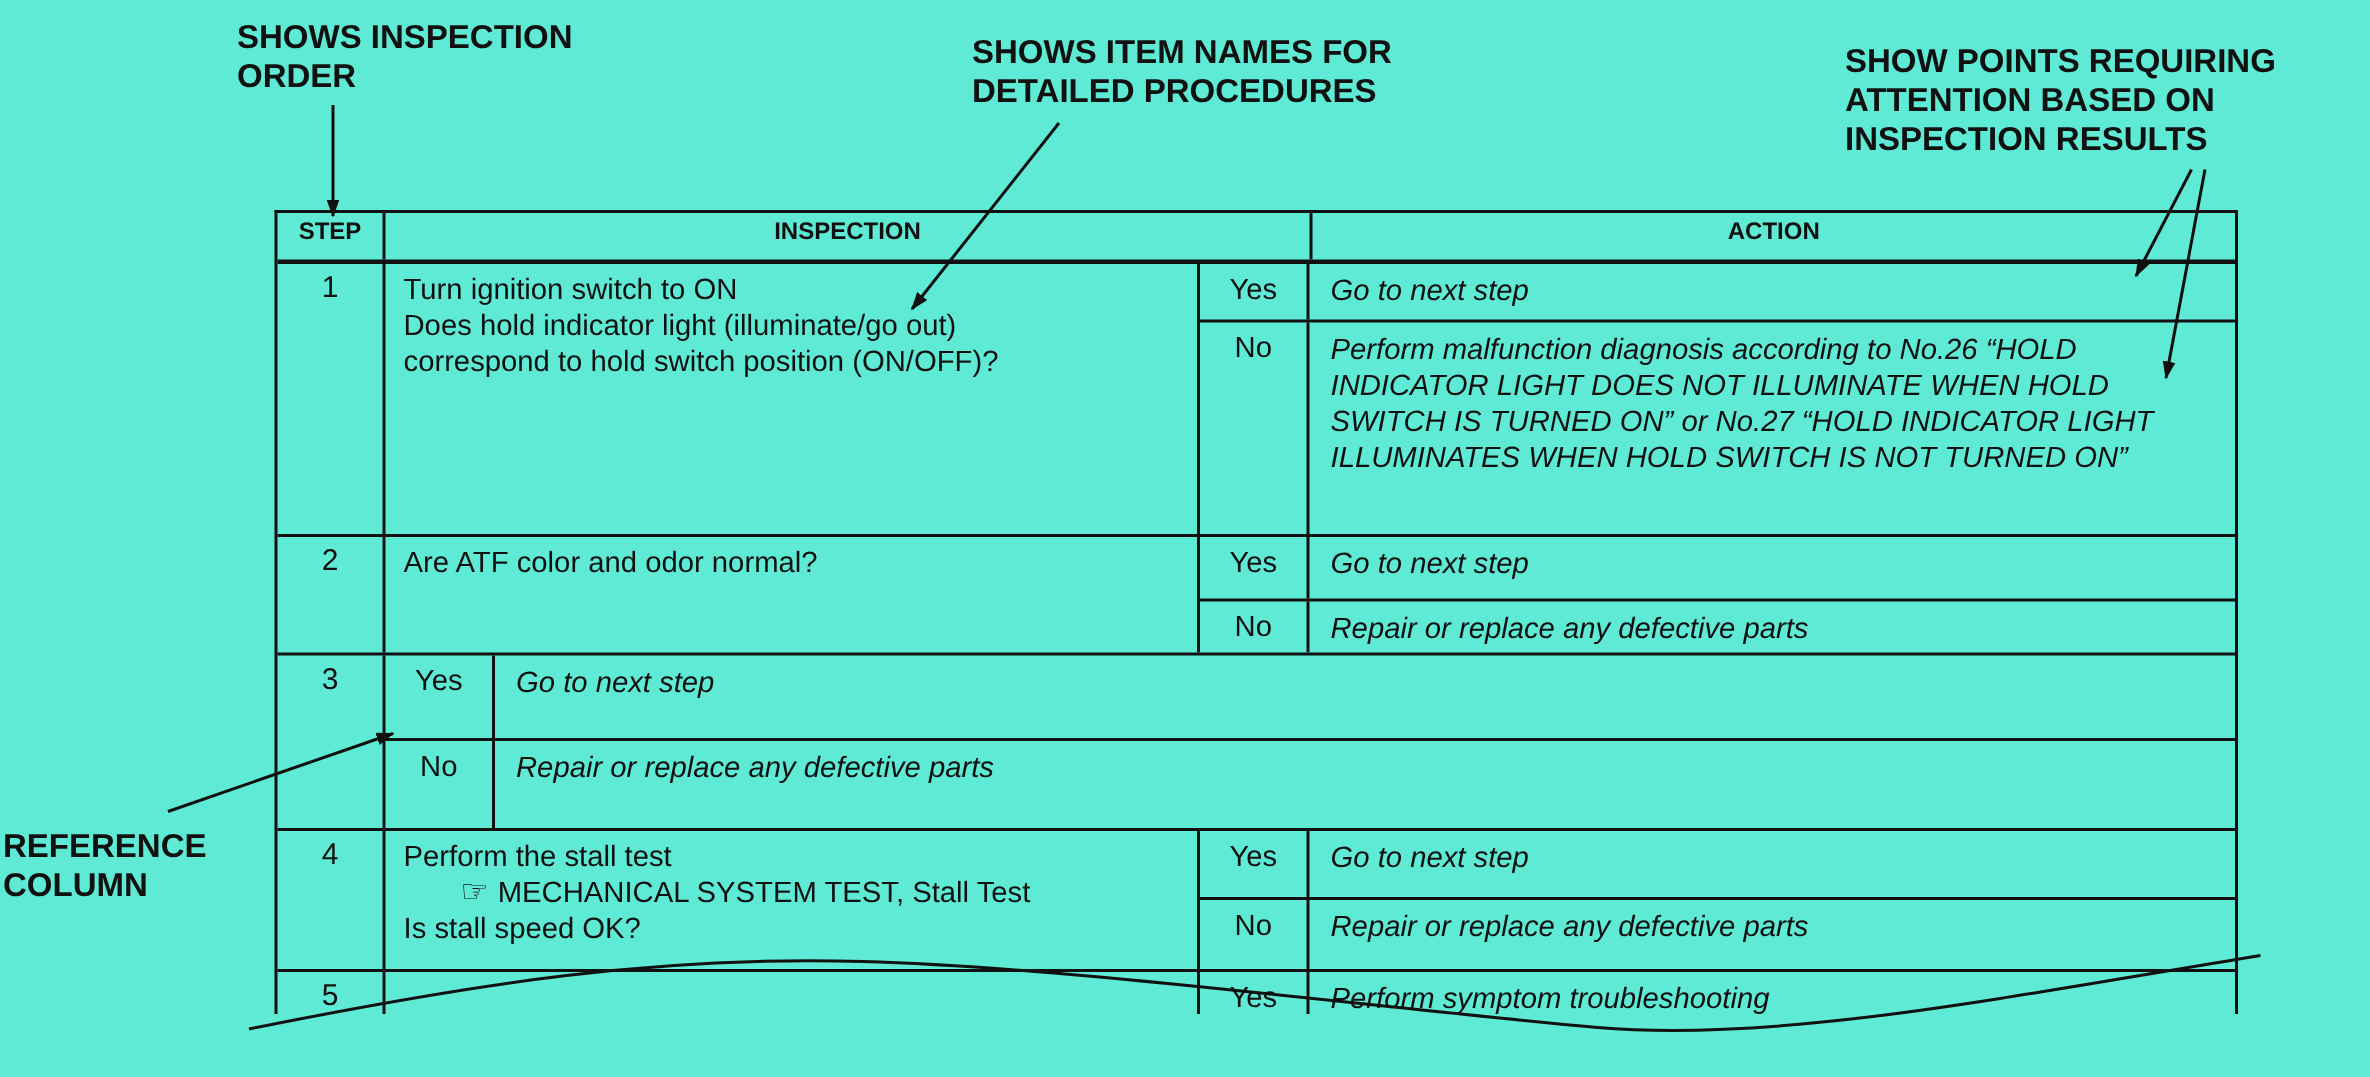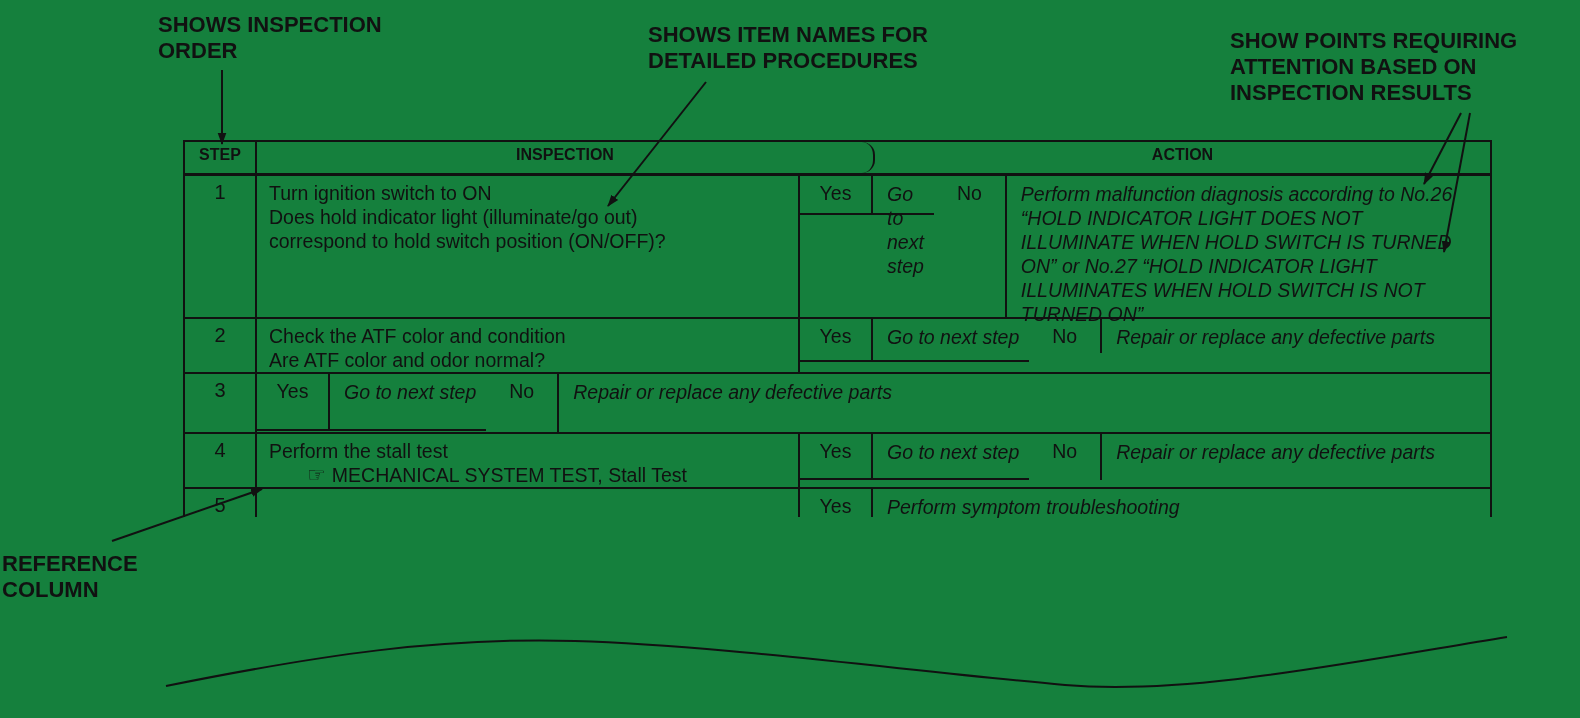--- a/index.html
+++ b/index.html
@@ -1,41 +1,41 @@
 <!DOCTYPE html>
 <html><head>
 <meta charset="utf-8">
 <style>
   html,body{margin:0;padding:0;background:#fff;}
   .canvas{
-    position:relative;width:1580px;height:718px;background:#15803d;
+    position:relative;width:1580px;height:718px;background:#5eead4;
     font-family:"Liberation Sans","DejaVu Sans",sans-serif;color:#111;
     overflow:hidden;
   }
   
   .callout{
     position:absolute;font-weight:bold;font-size:22px;line-height:26px;
     letter-spacing:0px;white-space:pre-line;color:#111;
   }
   
   .tbl{
     position:absolute;left:183px;top:140px;width:1309px;
     border:2px solid #111;border-bottom:none;box-sizing:border-box;
     font-size:19.5px;
   }
   .hdr{display:flex;border-bottom:3px solid #111;height:31px;}
   .hdr .hc{font-weight:bold;text-align:center;padding-top:4px;font-size:16px;}
   .hc-step{flex:0 0 70px;border-right:2px solid #111;}
-  .hc-insp{flex:0 0 616px;border-right:2px solid #111;border-radius:13px;}
+  .hc-insp{flex:0 0 616px;border-right:2px solid #111;}
   .hc-act{flex:1;}
   .row{display:flex;border-bottom:2px solid #111;}
   .row.last{border-bottom:none;}
   .c-step{flex:0 0 70px;border-right:2px solid #111;text-align:center;padding-top:5px;font-size:20px;}
   .c-insp{flex:0 0 543px;border-right:2px solid #111;padding:5px 8px 0 12px;line-height:24px;box-sizing:border-box;}
-  .c-sub{flex:1;display:flex;flex-direction:row;}
+  .c-sub{flex:1;display:flex;flex-direction:column;}
   .sub{display:flex;}
   .sub.divided{border-bottom:2px solid #111;}
   .c-yn{flex:0 0 71px;border-right:2px solid #111;text-align:center;padding-top:6px;}
   .c-act{flex:1;padding:6px 10px 0 14px;line-height:24px;font-style:italic;}
   .ind1{padding-left:38px;}
   .ind2{padding-left:88px;}
   .ref-mark{padding-right:6px;font-size:21px;}
   
   .h-r1y{height:37px;} .h-r1n{height:141px;}
   .h-r2y{height:41px;} .h-r2n{height:34px;}
@@ -86,21 +86,20 @@
         <div class="sub h-r1n">
           <div class="c-yn">No</div>
           <div class="c-act">Perform malfunction diagnosis according to No.26 “HOLD INDICATOR LIGHT DOES NOT ILLUMINATE WHEN HOLD SWITCH IS TURNED ON” or No.27 “HOLD INDICATOR LIGHT ILLUMINATES WHEN HOLD SWITCH IS NOT TURNED ON”</div>
         </div>
       </div>
     </div>
 
     <div class="row">
       <div class="c-step">2</div>
       <div class="c-insp">
-        <div>Check the ATF color and condition</div>
         <div>Are ATF color and odor normal?</div>
       </div>
       <div class="c-sub">
         <div class="sub divided h-r2y">
           <div class="c-yn">Yes</div>
           <div class="c-act">Go to next step</div>
         </div>
         <div class="sub h-r2n">
           <div class="c-yn">No</div>
           <div class="c-act">Repair or replace any defective parts</div>
@@ -120,20 +119,21 @@
           <div class="c-act">Repair or replace any defective parts</div>
         </div>
       </div>
     </div>
 
     <div class="row">
       <div class="c-step">4</div>
       <div class="c-insp">
         <div>Perform the stall test</div>
         <div class="ind1"><span class="ref-mark">☞</span><span>MECHANICAL SYSTEM TEST, Stall Test</span></div>
+        <div>Is stall speed OK?</div>
       </div>
       <div class="c-sub">
         <div class="sub divided h-r4y">
           <div class="c-yn">Yes</div>
           <div class="c-act">Go to next step</div>
         </div>
         <div class="sub h-r4n">
           <div class="c-yn">No</div>
           <div class="c-act">Repair or replace any defective parts</div>
         </div>

